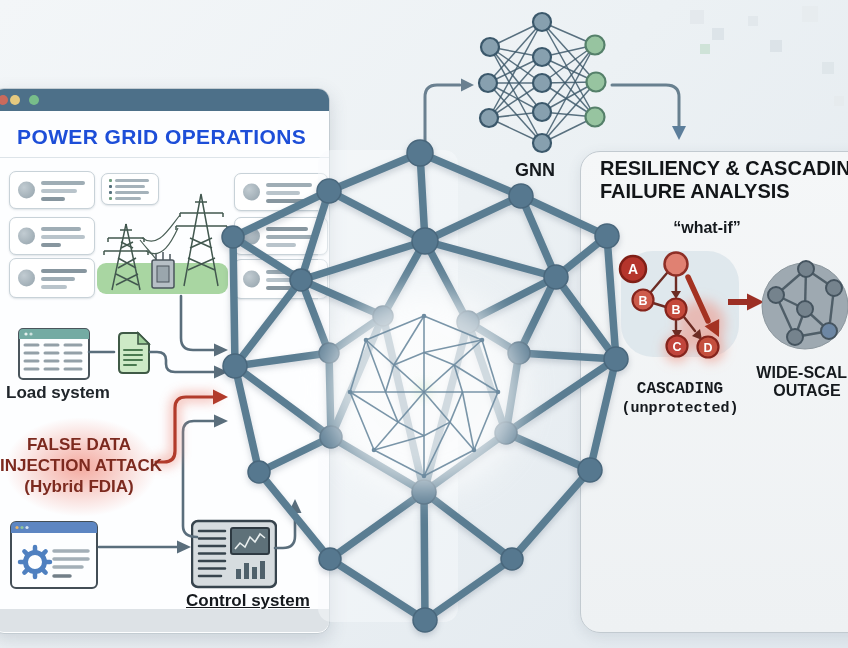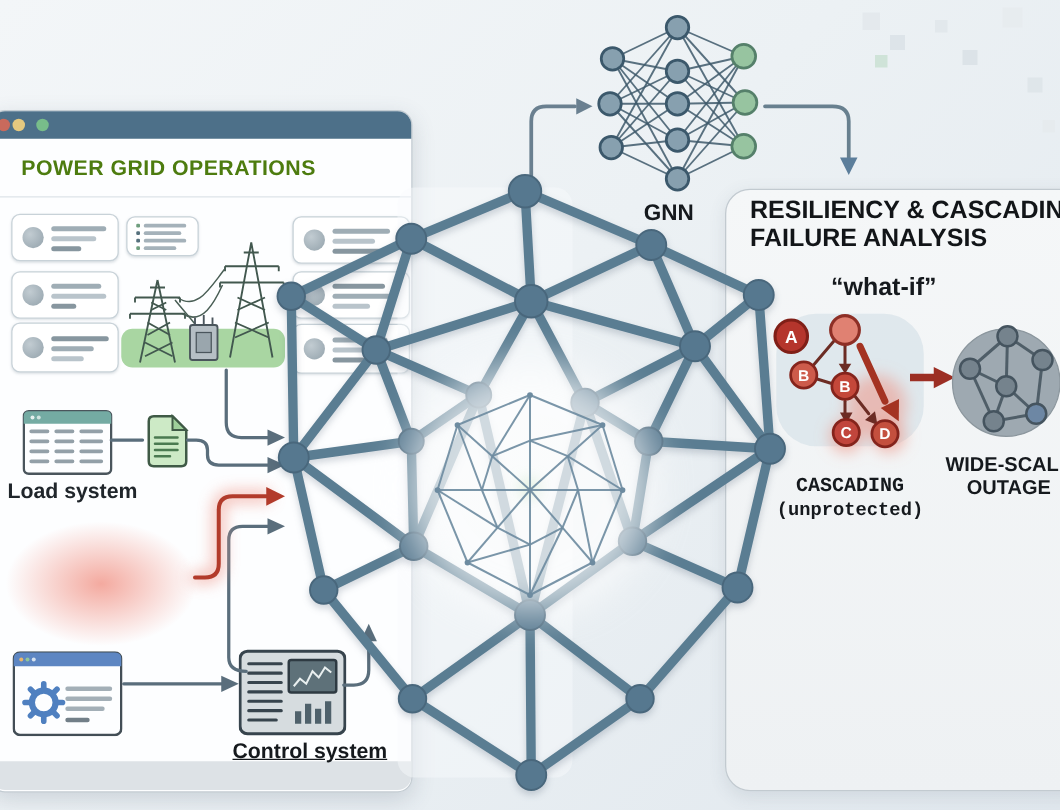--- a/index.html
+++ b/index.html
@@ -7,22 +7,22 @@
     font-family:"Liberation Sans",sans-serif;
     background:linear-gradient(135deg,#f3f6f8 0%,#ecf1f4 45%,#e1e8ee 100%);}
   .px{position:absolute;z-index:0;}
   
   .window{position:absolute;left:-8px;top:88px;width:336px;height:544px;z-index:1;
     background:#fdfeff;border:1px solid #c3ccd2;border-radius:12px;
     box-shadow:0 6px 18px rgba(60,80,100,.18);}
   .titlebar{position:absolute;left:0;top:0;right:0;height:22px;background:#4d7089;
     border-radius:11px 11px 0 0;}
   .dot{position:absolute;top:6px;width:10px;height:10px;border-radius:50%;}
-  .win-heading{position:absolute;left:24px;top:36px;font-size:17px;font-weight:700;
-    color:#4d7c0f;letter-spacing:.4px;white-space:nowrap;}
+  .win-heading{position:absolute;left:24px;top:36px;font-size:21px;font-weight:700;
+    color:#1d4ed8;letter-spacing:.4px;white-space:nowrap;}
   .divider{position:absolute;left:0;right:0;top:68px;height:1px;background:#dde4e9;}
   .card{position:absolute;background:#fff;border:1px solid #c8d2d8;border-radius:7px;
     box-shadow:0 1px 2px rgba(80,100,115,.18);}
   .cavatar{position:absolute;left:8px;top:50%;transform:translateY(-50%);width:17px;height:17px;
     border-radius:50%;background:radial-gradient(circle at 35% 35%,#c2ccd2,#93a2ab);}
   .cl{position:absolute;left:31px;height:4px;border-radius:2px;background:#9fadb5;}
   .cl.d{background:#87969f;} .cl.l{background:#b9c4cb;}
   .ldot{position:absolute;left:7px;width:3px;height:3px;border-radius:1px;background:#6f9e7e;}
   .lln{position:absolute;left:13px;height:3px;border-radius:1.5px;background:#a5b2ba;}
   .icon-box{position:absolute;}
@@ -50,21 +50,21 @@
   text.nlabel{font-family:"Liberation Sans",sans-serif;font-weight:700;fill:#ffffff;
     font-size:12.5px;text-anchor:middle;}
   
   .lbl{position:absolute;z-index:4;color:#15191d;white-space:nowrap;}
   #load-lbl{left:6px;top:383px;font-size:17px;font-weight:600;color:#20262b;}
   #fdia-lbl{left:0;top:434px;width:158px;text-align:center;color:#7c2a1f;font-weight:700;
     font-size:17px;line-height:21px;}
   #ctrl-lbl{left:186px;top:591px;width:118px;text-align:center;font-size:17px;font-weight:600;text-decoration:underline;}
   #gnn-lbl{left:515px;top:160px;width:62px;font-size:18px;font-weight:700;}
   #ptitle{left:600px;top:157px;font-size:20px;font-weight:700;line-height:23px;color:#121518;}
-  #whatif{left:642px;top:219px;width:130px;text-align:center;font-size:20px;font-weight:700;}
+  #whatif{left:642px;top:219px;width:130px;text-align:center;font-size:16px;font-weight:700;}
   #casc-lbl{left:608px;top:380px;width:144px;text-align:center;font-size:16px;font-weight:700;
     line-height:19px;font-family:Liberation Mono, monospace;}
   #casc-lbl .sub{font-size:15px;}
   #outage-lbl{left:746px;top:364px;width:122px;text-align:center;font-size:16px;font-weight:700;
     line-height:18px;}
 </style>
 </head>
 <body>
 
 <div class="stage">
@@ -503,20 +503,25 @@
           <circle cx="776" cy="295" r="8" fill="#75838d" stroke="#45545f" stroke-width="2"></circle>
           <circle cx="805" cy="309" r="8" fill="#75838d" stroke="#45545f" stroke-width="2"></circle>
           <circle cx="834" cy="288" r="8" fill="#75838d" stroke="#45545f" stroke-width="2"></circle>
           <circle cx="795" cy="337" r="8" fill="#75838d" stroke="#45545f" stroke-width="2"></circle>
           <circle cx="829" cy="331" r="8" fill="#6d87a4" stroke="#45545f" stroke-width="2"></circle>
         </g>
     </g>
   </svg>
 
   <div class="lbl" id="load-lbl">Load system</div>
+  <div class="lbl" id="fdia-lbl">
+    <div>FALSE DATA</div>
+    <div>INJECTION ATTACK</div>
+    <div>(Hybrid FDIA)</div>
+  </div>
   <div class="lbl" id="ctrl-lbl">Control system</div>
   <div class="lbl" id="gnn-lbl">GNN</div>
   <div class="lbl" id="ptitle">
     <div>RESILIENCY &amp; CASCADING</div>
     <div>FAILURE ANALYSIS</div>
   </div>
   <div class="lbl" id="whatif">“what-if”</div>
   <div class="lbl" id="casc-lbl">
     <div>CASCADING</div>
     <div class="sub">(unprotected)</div>

